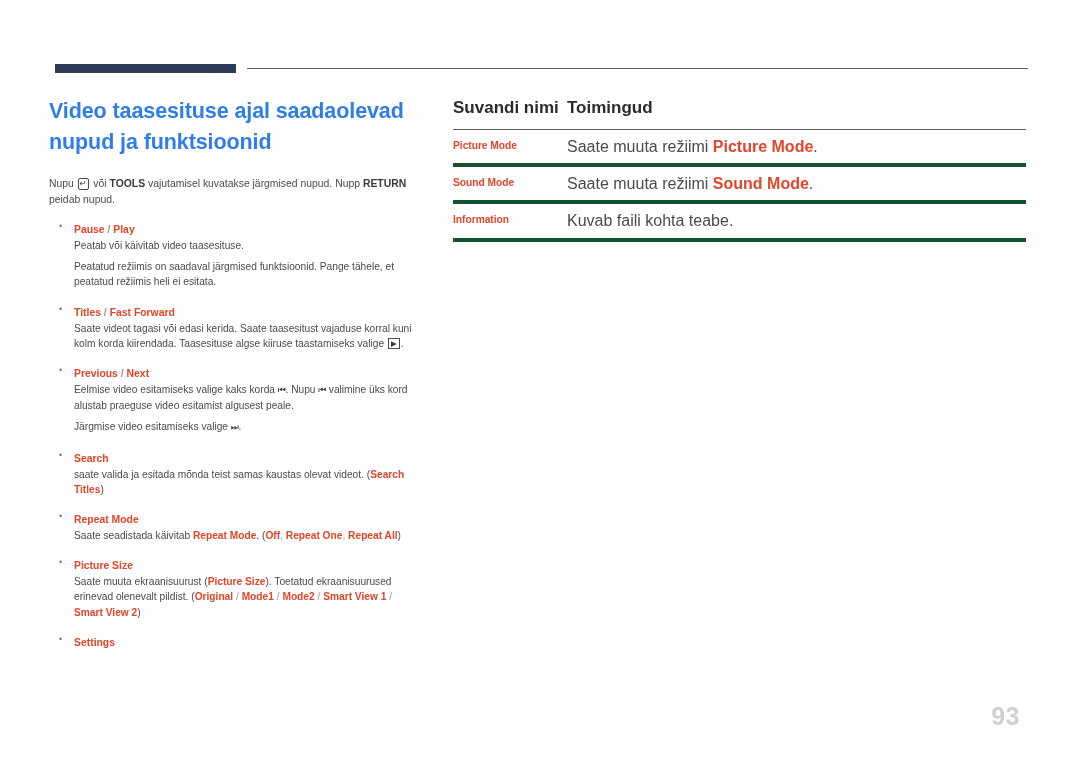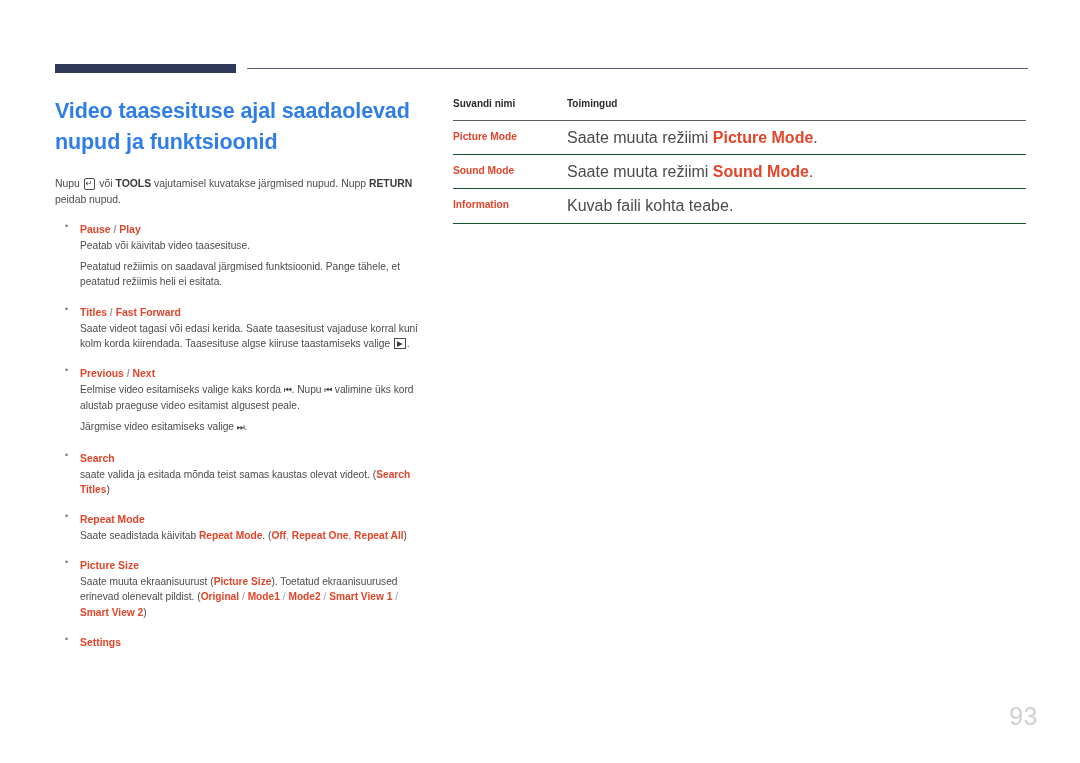--- a/index.html
+++ b/index.html
@@ -42,21 +42,21 @@
     left: 192px;
     right: 0;
     top: 6px;
     height: 1px;
     background: #5a5f77;
   }
 
   
   .left-col {
     position: absolute;
-    left: 55px;
+    left: 49px;
     top: 96px;
     width: 366px;
   }
 
   .doc-title {
     font-size: 21.5px;
     line-height: 31px;
     font-weight: bold;
     color: #2f7ee8;
     letter-spacing: -0.1px;
@@ -162,54 +162,54 @@
     top: 98px;
     width: 573px;
   }
   .opt-table {
     border-collapse: collapse;
     width: 573px;
     table-layout: fixed;
   }
   .opt-table th {
     text-align: left;
-    font-size: 10px;
+    font-size: 17px;
     font-weight: bold;
     color: #2b2b2b;
     padding: 0 0 11px 0;
     border-bottom: 1.6px solid #5c5c5c;
   }
   .opt-table th.c1 { width: 114px; }
   .opt-table td {
     vertical-align: top;
     padding: 9px 0 9px 0;
-    border-bottom: 1px solid #14532d;
+    border-bottom: 4px solid #14532d;
   }
   .opt-table td.c1 {
     width: 114px;
     font-size: 10.2px;
     font-weight: bold;
     color: #e2452a;
     line-height: 14px;
   }
   .opt-table td.c2 {
     font-size: 16px;
     color: #4b4b4b;
     line-height: 15.2px;
     padding-right: 6px;
   }
 
   
   .page-num {
     position: absolute;
-    right: 42px;
+    right: 60px;
     top: 702px;
     font-size: 25px;
     color: #d0d0d0;
-    font-weight: normal;
+    font-weight: bold;
     letter-spacing: 0.5px;
   }
 </style>
 </head>
 <body>
 
 <div class="page">
 
   <div class="top-rule">
     <div class="thick"></div>

